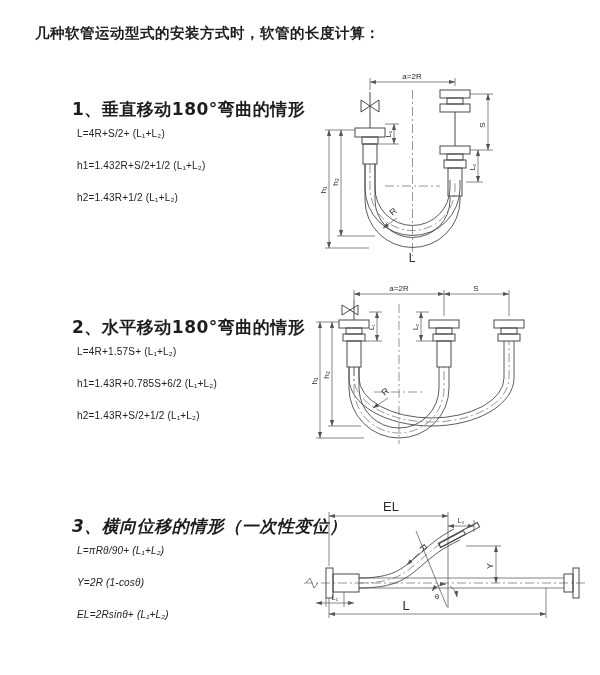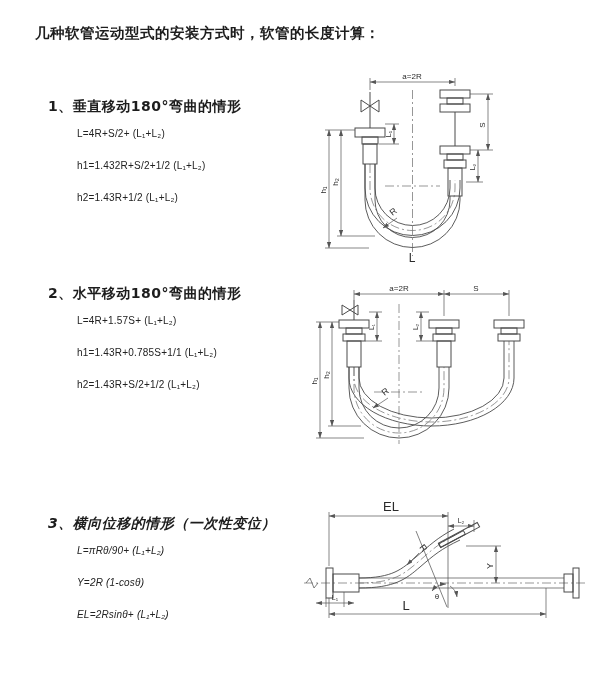--- a/index.html
+++ b/index.html
@@ -6,26 +6,26 @@
   #page{
     position:relative;width:600px;height:675px;background:#ffffff;
     font-family:"DejaVu Sans","Liberation Sans",sans-serif;
     color:#1d1d1d;overflow:hidden;margin:0 auto;
   }
   .title{
     position:absolute;left:35px;top:24px;font-size:14.5px;font-weight:600;
     letter-spacing:0.5px;white-space:nowrap;
   }
   .section{position:absolute;left:48px;}
-  .section .heading{font-size:14px;font-weight:600;letter-spacing:0.5px;white-space:nowrap;}
+  .section .heading{font-size:17px;font-weight:600;letter-spacing:0.5px;white-space:nowrap;margin-left:24px;}
   .section .formula{
     position:absolute;left:29px;font-family:"Liberation Sans","DejaVu Sans",sans-serif;
     font-size:10px;letter-spacing:0.2px;white-space:nowrap;color:#222;
   }
-  #sec1{top:98px;} #sec2{top:285px;} #sec3{top:515px;font-style:italic;}
+  #sec1{top:98px;} #sec2{top:316px;} #sec3{top:515px;font-style:italic;}
   .f1{top:30px;} .f2{top:62px;} .f3{top:94px;}
   .fig{position:absolute;text-align:right;}
   #fig1{left:313px;top:68px;}
   #fig2{left:306px;top:280px;}
   #fig3{left:296px;top:496px;}
   svg{display:block;}
   svg text{font-family:"Liberation Sans","DejaVu Sans",sans-serif;fill:#2b2b2b;}
   .geo{stroke:#4a4a4a;stroke-width:1;fill:none;}
   .thin{stroke:#4a4a4a;stroke-width:0.7;fill:none;}
   .dim{stroke:#555;stroke-width:0.7;fill:none;}
@@ -42,21 +42,21 @@
   <div class="section" id="sec1">
     <div class="heading">1、垂直移动180°弯曲的情形</div>
     <div class="formula f1">L=4R+S/2+ (L₁+L₂)</div>
     <div class="formula f2">h1=1.432R+S/2+1/2 (L₁+L₂)</div>
     <div class="formula f3">h2=1.43R+1/2 (L₁+L₂)</div>
   </div>
 
   <div class="section" id="sec2">
     <div class="heading">2、水平移动180°弯曲的情形</div>
     <div class="formula f1">L=4R+1.57S+ (L₁+L₂)</div>
-    <div class="formula f2">h1=1.43R+0.785S+1/1 (L₁+L₂)</div>
+    <div class="formula f2">h1=1.43R+0.785S+6/2 (L₁+L₂)</div>
     <div class="formula f3">h2=1.43R+S/2+1/2 (L₁+L₂)</div>
   </div>
 
   <div class="section" id="sec3">
     <div class="heading">3、横向位移的情形（一次性变位）</div>
     <div class="formula f1">L=πRθ/90+ (L₁+L₂)</div>
     <div class="formula f2">Y=2R (1-cosθ)</div>
     <div class="formula f3">EL=2Rsinθ+ (L₁+L₂)</div>
   </div>
 

